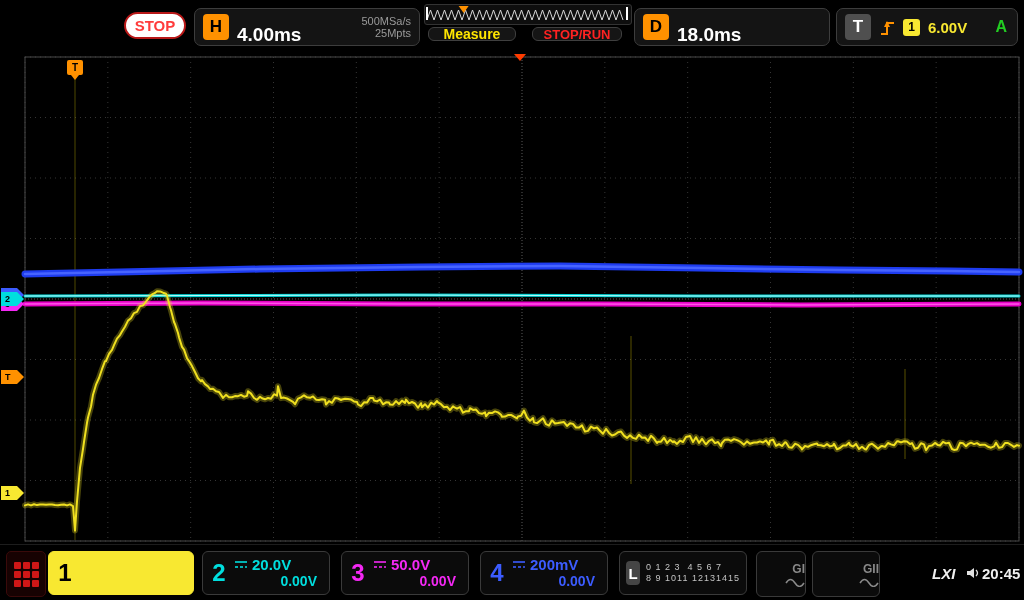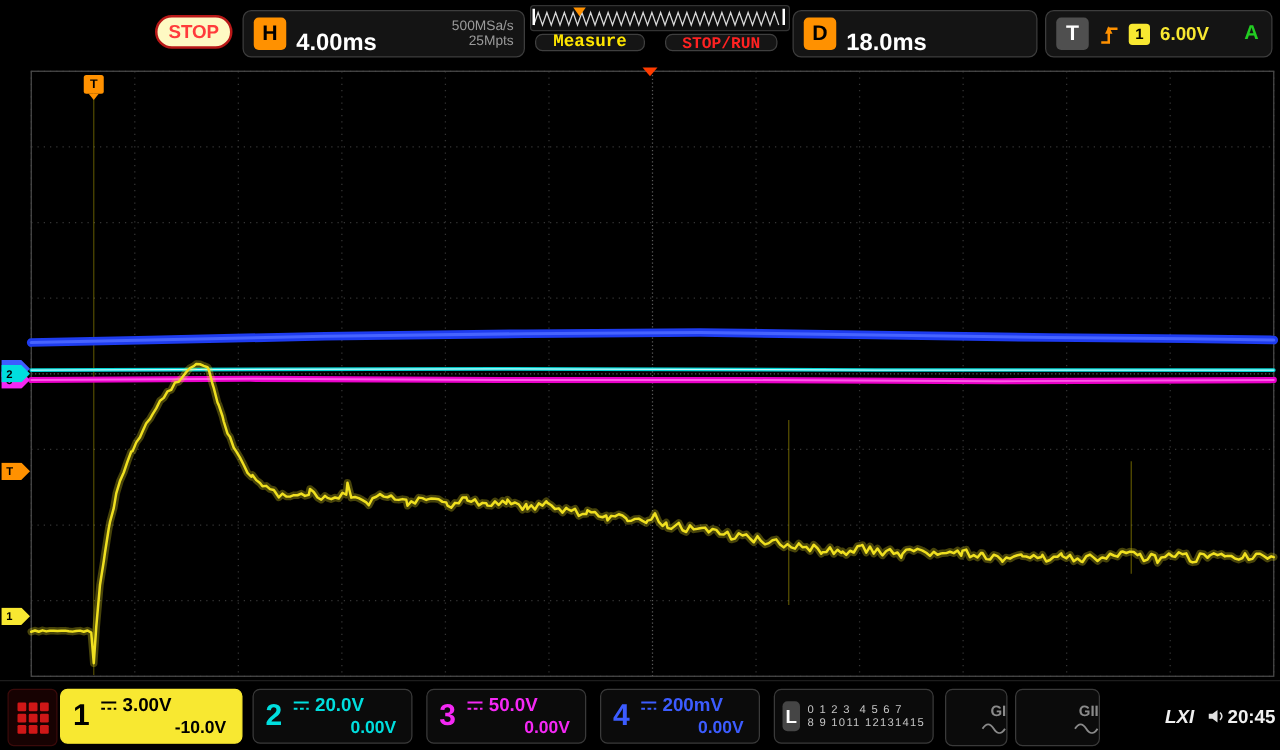--- a/index.html
+++ b/index.html
@@ -4,42 +4,42 @@
 <style>
   html,body{margin:0;padding:0;background:#222;}
   #scope{position:relative;width:1024px;height:600px;background:#000;overflow:hidden;
          font-family:"Liberation Sans",sans-serif;-webkit-user-select:none;user-select:none;}
 
   
   #topbar{position:absolute;left:0;top:0;width:1024px;height:54px;background:#000;}
   .brand{position:absolute;left:8px;top:8px;font-family:"Liberation Serif",serif;
          font-weight:bold;font-size:30px;color:#f0b41e;letter-spacing:1px;}
   .stopbadge{position:absolute;left:124px;top:12px;width:62px;height:27px;border-radius:14px;
-         background:#fef9c3;border:2px solid #b81818;color:#ff3b3b;font-weight:bold;font-size:15px;
+         background:#ffffff;border:2px solid #b81818;color:#ff3b3b;font-weight:bold;font-size:15px;
          display:flex;align-items:center;justify-content:center;box-sizing:border-box;}
   .grp{position:absolute;top:8px;height:38px;background:#141414;border:1px solid #3d3d3d;
          border-radius:7px;display:flex;align-items:center;gap:8px;padding:0 8px;box-sizing:border-box;}
   .chip{width:26px;height:26px;border-radius:4px;display:flex;align-items:center;justify-content:center;
          font-weight:bold;font-size:17px;flex:0 0 auto;}
   .chip.orange{background:#ff9100;color:#000;}
   .chip.gray{background:#4f4f4f;color:#fff;}
   .bigval{color:#fff;font-size:19px;font-weight:bold;margin-top:16px;}
   .ratestack{margin-left:auto;text-align:right;color:#9a9a9a;font-size:11px;line-height:12px;}
   #hgrp{left:194px;width:226px;}
   #dgrp{left:634px;width:196px;}
   #tgrp{left:836px;width:182px;}
   .trgbadge{width:17px;height:17px;border-radius:3px;background:#f8e831;color:#000;
          font-size:12px;font-weight:bold;display:flex;align-items:center;justify-content:center;}
   .trglevel{color:#f8e831;font-weight:bold;font-size:15px;}
   .sweep{margin-left:auto;color:#22cc22;font-weight:bold;font-size:16px;padding-right:2px;}
   #posbar{position:absolute;left:424px;top:4px;width:206px;height:19px;background:#0e0e0e;
          border:1px solid #333;border-radius:3px;}
   .hbtn{position:absolute;top:27px;height:14px;border-radius:6px;background:#151515;
          border:1px solid #3f3f3f;font-weight:bold;display:flex;align-items:center;justify-content:center;
-         font-family:Liberation Mono, monospace;cursor:pointer;}
+         font-family:Liberation Sans, sans-serif;cursor:pointer;}
   #measurebtn{left:428px;width:88px;color:#ffe600;font-size:14px;}
   #stoprunbtn{left:532px;width:90px;color:#ff2222;font-size:13px;}
 
   
   #plot{position:absolute;left:0;top:54px;width:1024px;height:490px;background:#000;}
   #plot-svg{position:absolute;left:0;top:0;}
   .ltag{position:absolute;left:1px;width:23px;height:14px;
         clip-path:polygon(0 0,16px 0,23px 7px,16px 14px,0 14px);
         color:#000;font-size:9px;font-weight:bold;display:flex;align-items:center;
         padding-left:4px;box-sizing:border-box;}
@@ -183,32 +183,20 @@
           <i></i>
           <i></i>
           <i></i>
           <i></i>
           <i></i>
       </div>
     </div>
 
     <div class="ch ch1" style="left:48px;width:146px;">
       <div class="num">1</div>
-      <div class="col">
-        <div class="row1">
-          <svg class="cpl" viewBox="0 0 14 10">
-            <line x1="1" y1="2" x2="13" y2="2"></line>
-              <line x1="1" y1="7" x2="4" y2="7"></line>
-            <line x1="6" y1="7" x2="9" y2="7"></line>
-              <line x1="11" y1="7" x2="13" y2="7"></line>
-          </svg>
-          <span>3.00V</span>
-        </div>
-        <div class="row2">-10.0V</div>
-      </div>
     </div>
 
     <div class="ch ch2" style="left:202px;width:128px;">
       <div class="num">2</div>
       <div class="col">
         <div class="row1">
           <svg class="cpl" viewBox="0 0 14 10">
             <line x1="1" y1="2" x2="13" y2="2"></line>
               <line x1="1" y1="7" x2="4" y2="7"></line>
             <line x1="6" y1="7" x2="9" y2="7"></line>

